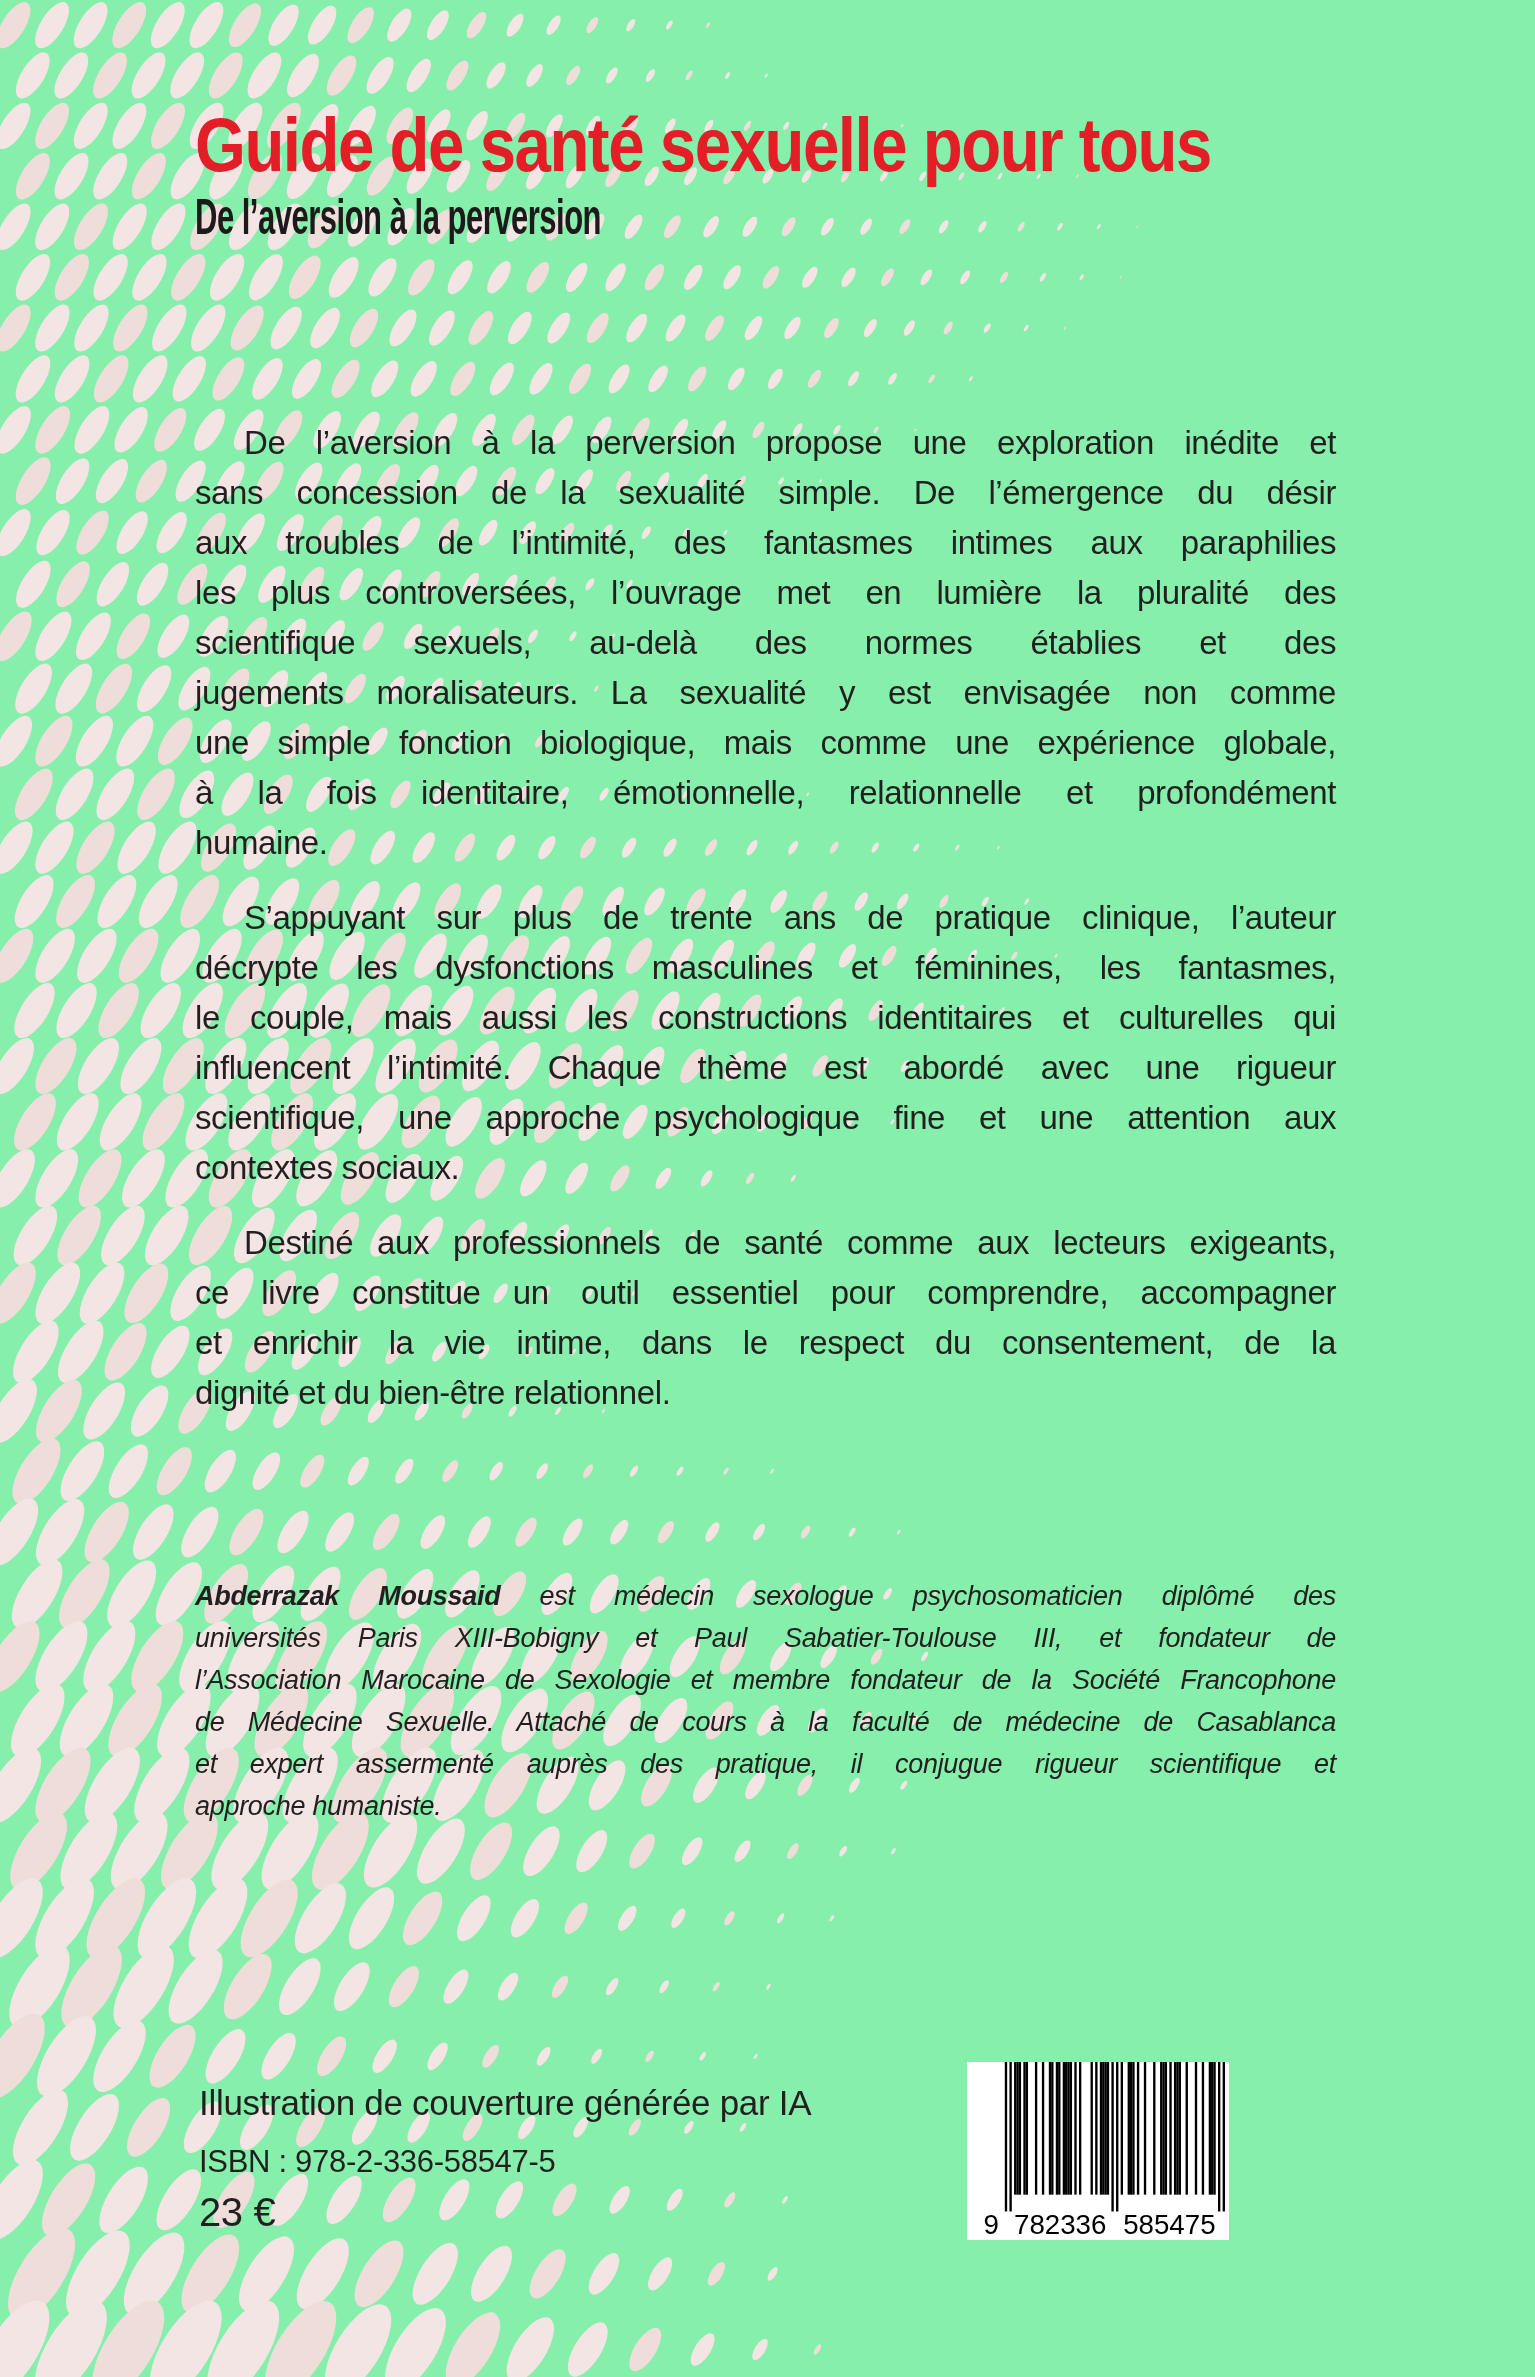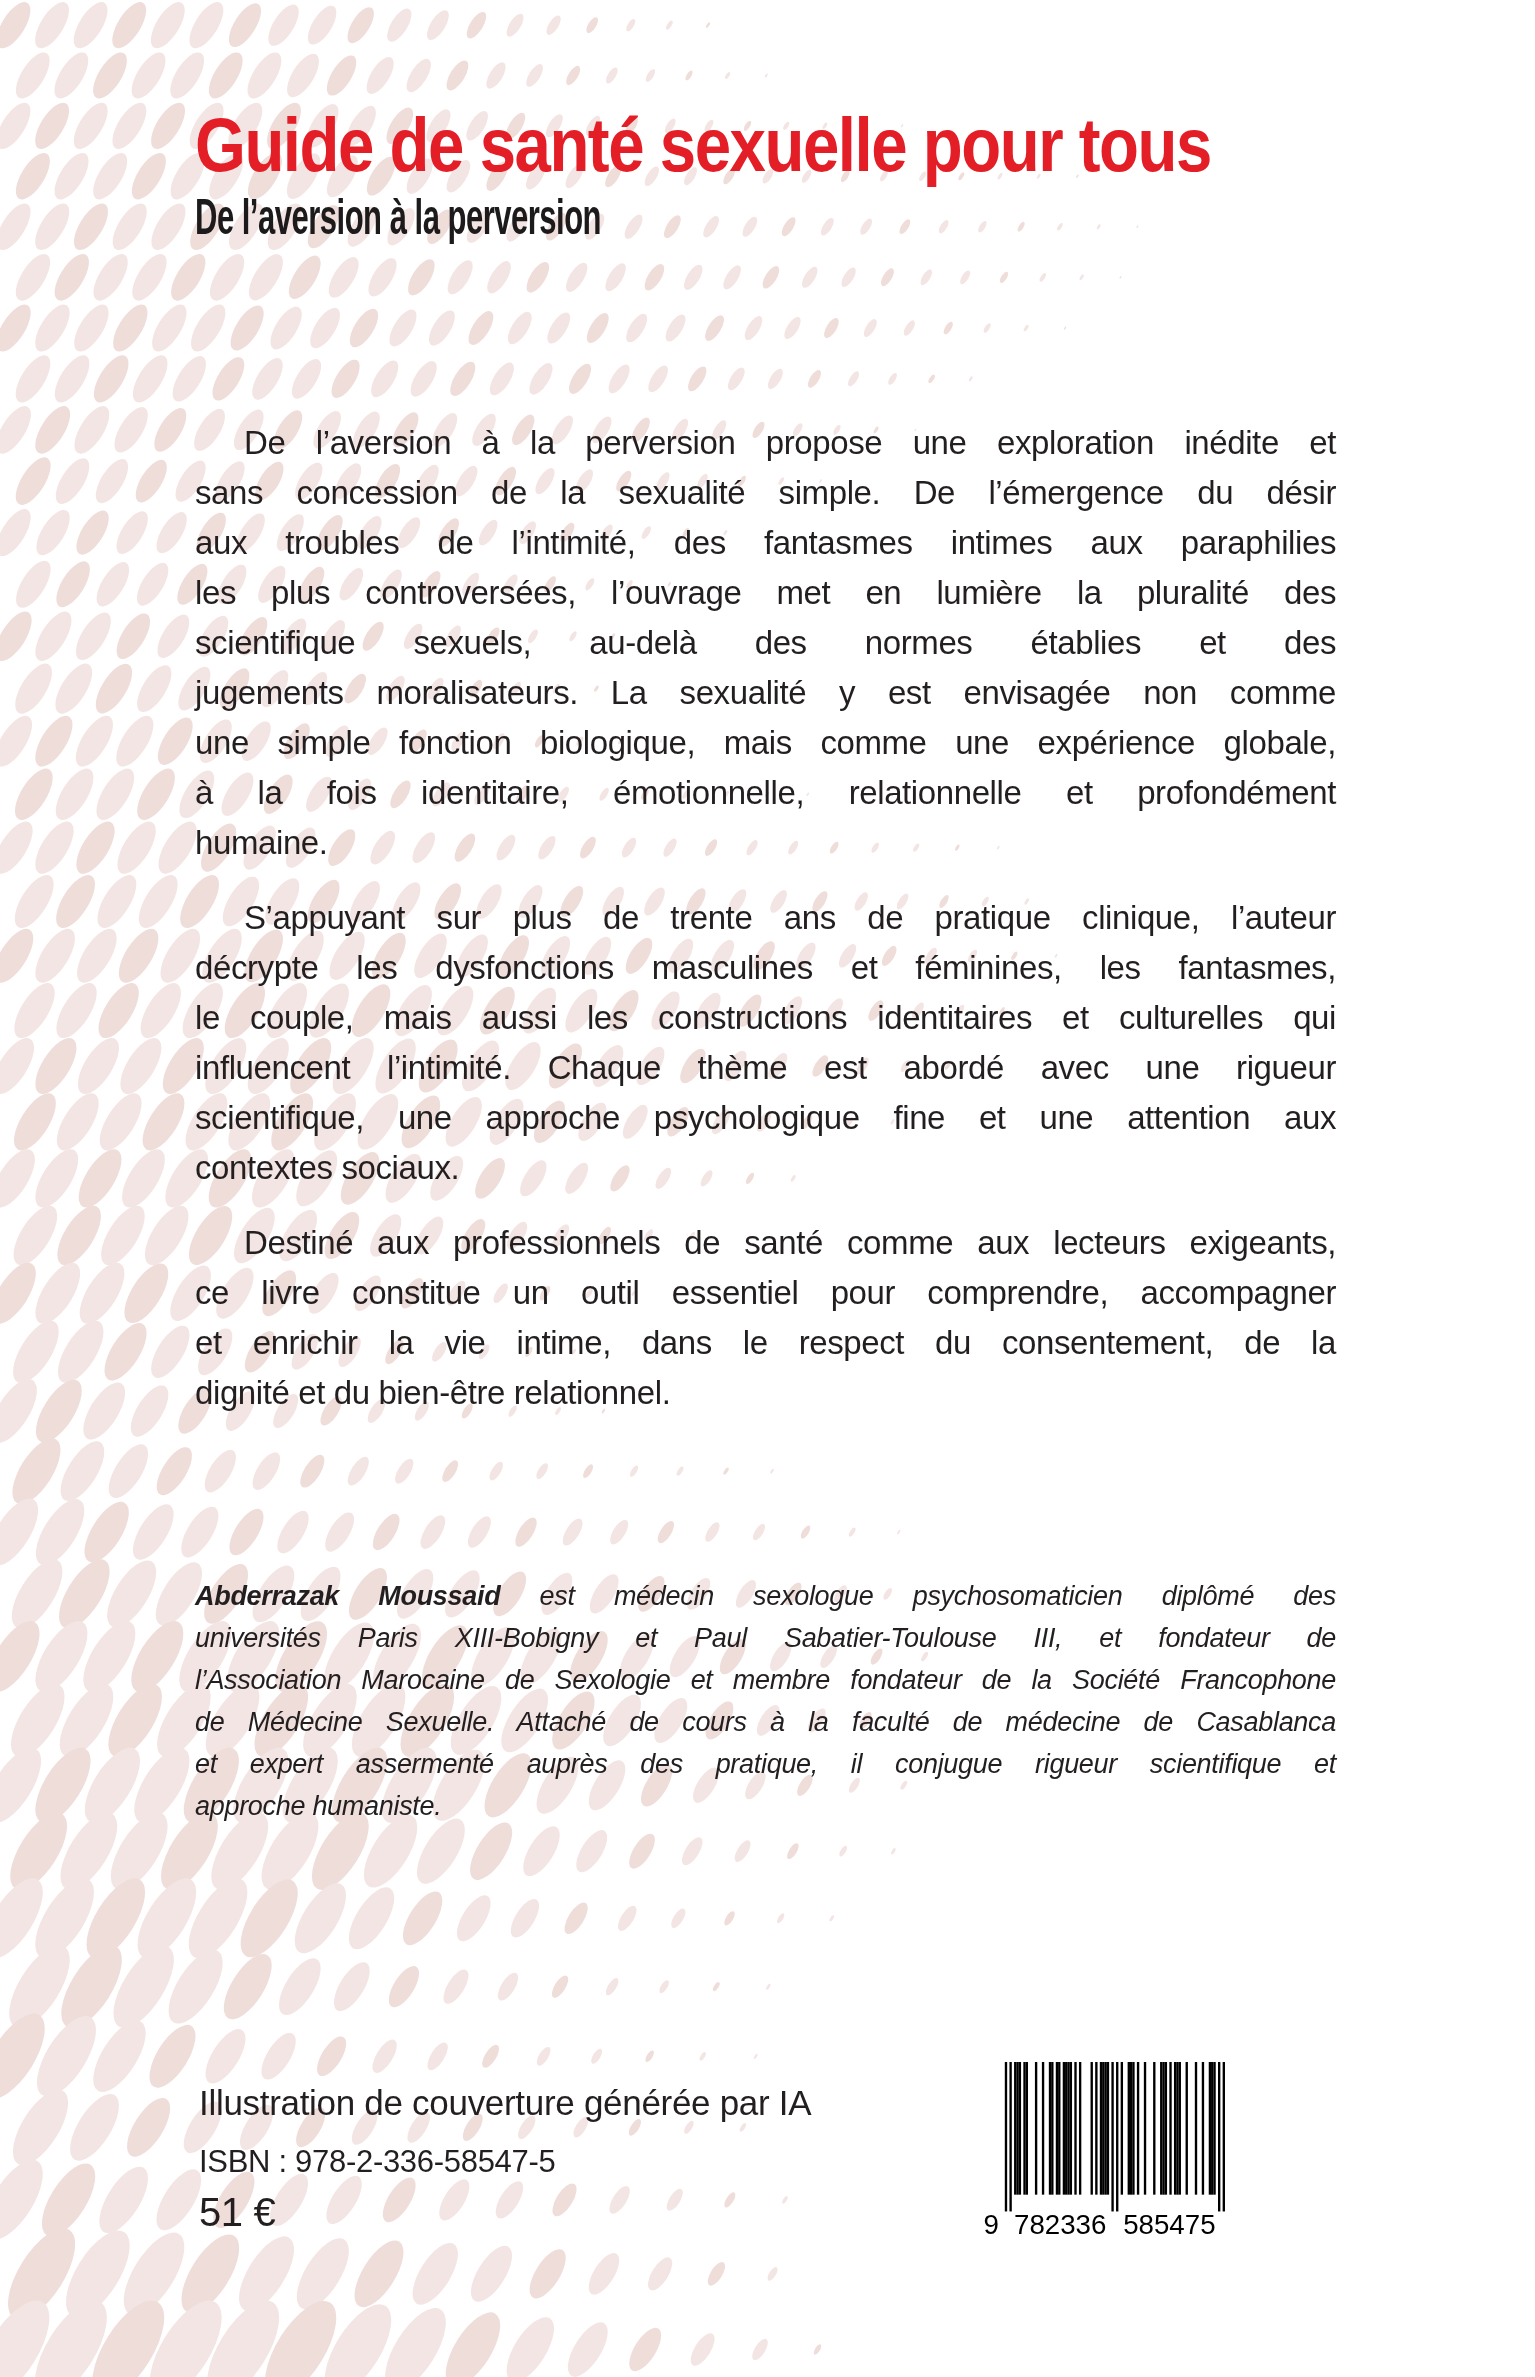--- a/index.html
+++ b/index.html
@@ -1,21 +1,21 @@
 <!DOCTYPE html>
 <html lang="fr" style="font-size:13.4px"><head>
 <meta charset="utf-8">
 <title>Guide de santé sexuelle pour tous — quatrième de couverture</title>
 <style>
   html,body{margin:0;padding:0;background:#888;}
   .page{
     position:relative;
     width:1535px;height:2377px;
     margin:0 auto;
-    background:#ffffff;
+    background:#86efac;
     overflow:hidden;
     font-family:"Liberation Sans",sans-serif;
     color:#231f20;
   }
   #halftone{position:absolute;left:0;top:0;width:1535px;height:2377px;z-index:0;}
   .layer{position:absolute;z-index:1;}
 
   .title{
     left:195px;top:101px;
     font-size:76px;font-weight:bold;letter-spacing:-1.7px;
@@ -921,21 +921,21 @@
       <div class="pline"><span class="author">Abderrazak Moussaid</span> est médecin sexologue psychosomaticien diplômé des</div>
       <div class="pline">universités Paris XIII-Bobigny et Paul Sabatier-Toulouse III, et fondateur de</div>
       <div class="pline">l’Association Marocaine de Sexologie et membre fondateur de la Société Francophone</div>
       <div class="pline">de Médecine Sexuelle. Attaché de cours à la faculté de médecine de Casablanca</div>
       <div class="pline">et expert assermenté auprès des pratique, il conjugue rigueur scientifique et</div>
       <div class="pline lastline">approche humaniste.</div>
     </div>
 
   <div class="layer credit">Illustration de couverture générée par IA</div>
   <div class="layer isbn">ISBN : 978-2-336-58547-5</div>
-  <div class="layer price">51 €</div>
+  <div class="layer price">23 €</div>
 
   <div class="layer barcode"><svg viewBox="0 0 312 212" width="262" height="178">
         <rect x="-40" y="-20" width="400" height="240" fill="#ffffff"></rect>
         <rect x="45.00" y="0" width="2.81" height="178" fill="#000"></rect>
         <rect x="50.52" y="0" width="2.81" height="178" fill="#000"></rect>
         <rect x="56.04" y="0" width="2.81" height="158" fill="#000"></rect>
         <rect x="58.80" y="0" width="2.81" height="158" fill="#000"></rect>
         <rect x="61.56" y="0" width="2.81" height="158" fill="#000"></rect>
         <rect x="67.08" y="0" width="2.81" height="158" fill="#000"></rect>
         <rect x="69.84" y="0" width="2.81" height="158" fill="#000"></rect>

